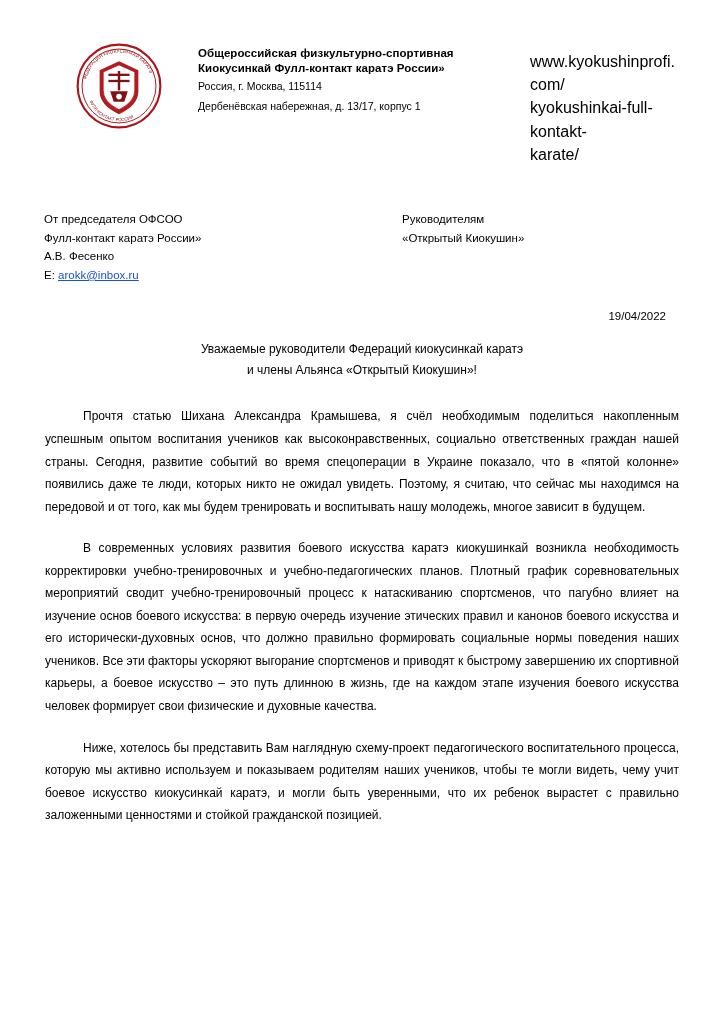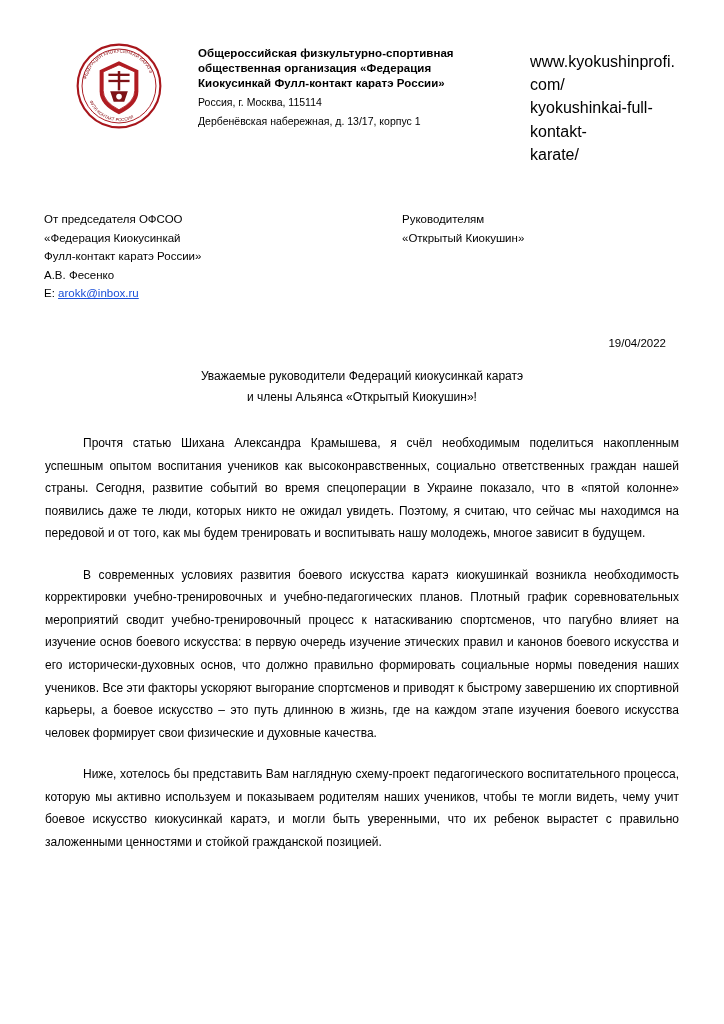--- a/index.html
+++ b/index.html
@@ -90,21 +90,21 @@
   }
   .email-link {
     color: #1b4fd8;
     text-decoration: underline;
   }
   .email-label { color: #000; }
 
   .date-line {
     text-align: right;
     font-size: 11.5px;
-    margin-top: 34px;
+    margin-top: 26px;
     padding-right: 14px;
   }
 
   
   .salutation {
     text-align: center;
     font-size: 12px;
     line-height: 1.75;
     margin-top: 17px;
     padding: 0 30px;
@@ -156,38 +156,36 @@
           <rect x="48.6" y="33" width="2.8" height="22" fill="#7e1216"></rect>
           <path d="M40 56 L60 56 L56 68 L44 68 Z" fill="#7e1216"></path>
           <circle cx="50" cy="62" r="3.2" fill="#ffffff"></circle>
         </svg>
       </div>
     </div>
 
     <div class="org-block">
       <div class="org-title">
         <div>Общероссийская физкультурно-спортивная</div>
-        <div>общественная организация «Федерация</div>
         <div>Киокусинкай Фулл-контакт каратэ России»</div>
       </div>
       <div class="org-addr">Россия, г. Москва, 115114</div>
       <div class="org-addr2">Дербенёвская  набережная, д. 13/17, корпус 1</div>
     </div>
 
     <div class="site-block">
       <div>www.kyokushinprofi.com/</div>
       <div>kyokushinkai-full-kontakt-</div>
       <div>karate/</div>
     </div>
   </div>
 
   <div class="addr-row">
     <div class="from-block">
       <div>От председателя ОФСОО</div>
-      <div>«Федерация Киокусинкай</div>
       <div>Фулл-контакт каратэ России»</div>
       <div>А.В. Фесенко</div>
       <div>
         <span class="email-label">Е: </span><a class="email-link" href="#">arokk@inbox.ru</a>
       </div>
     </div>
     <div class="to-block">
       <div>Руководителям</div>
       <div>«Открытый Киокушин»</div>
     </div>

